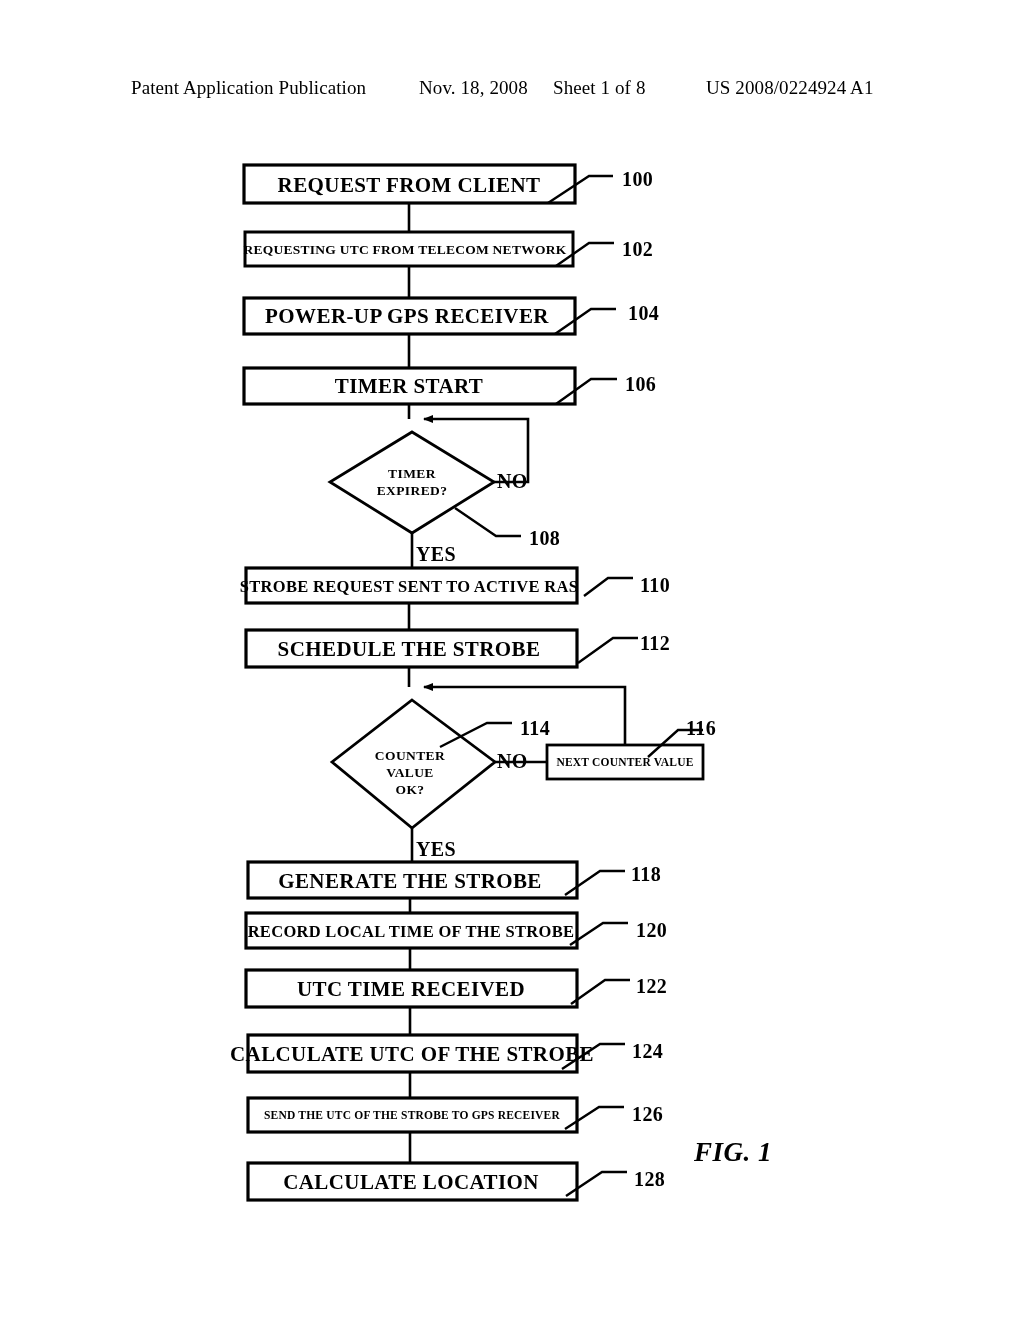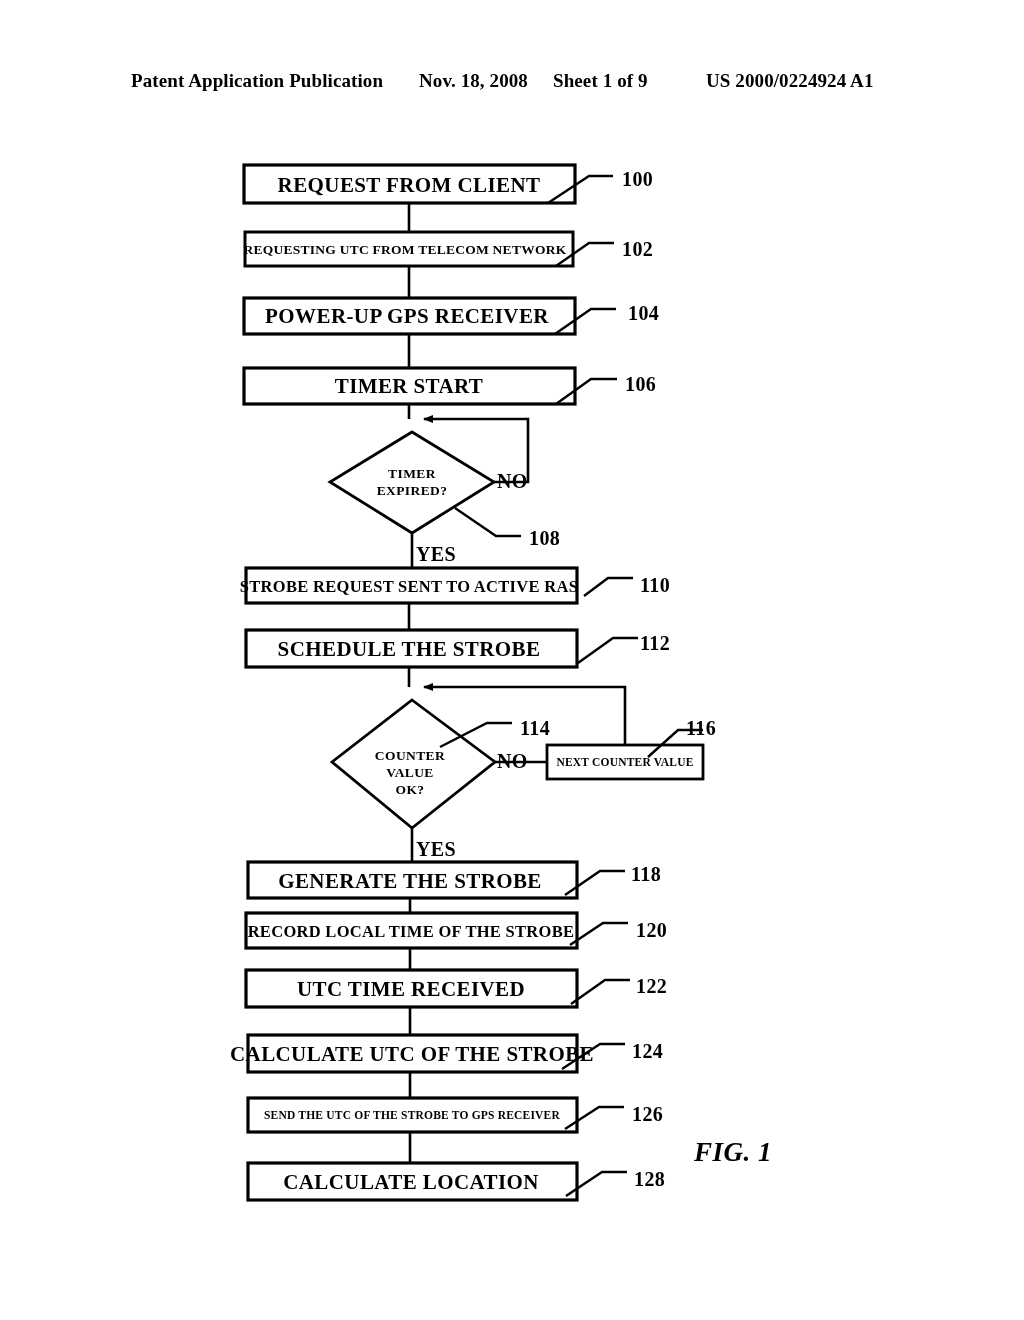--- a/index.html
+++ b/index.html
@@ -16,28 +16,28 @@
     overflow: hidden;
   }
   #page {
     position: absolute;
     left: 0; top: 0;
     width: 1024px;
     height: 1320px;
   }
   .header {
     position: absolute;
-    top: 70px;
+    top: 77px;
     left: 0;
     width: 1024px;
     height: 28px;
     display: flex;
     align-items: baseline;
     font-family: "Liberation Serif", serif;
-    font-weight: bold;
+    font-weight: normal;
     font-size: 19px;
     letter-spacing: 0.1px;
   }
   .hdr-left {
     position: absolute;
     left: 131px;
     white-space: nowrap;
   }
   .hdr-mid {
     position: absolute;
@@ -109,22 +109,22 @@
   }
 </style>
 </head>
 <body>
 
 <div id="page">
 
   <div class="header">
     <span class="hdr-left">Patent Application Publication</span>
     <span class="hdr-mid">Nov. 18, 2008</span>
-    <span class="hdr-sheet">Sheet 1 of 9</span>
-    <span class="hdr-right">US 2000/0224924 A1</span>
+    <span class="hdr-sheet">Sheet 1 of 8</span>
+    <span class="hdr-right">US 2008/0224924 A1</span>
   </div>
 
   <svg class="flow" viewBox="0 0 1024 1320">
     <defs>
       <marker id="arrowhead" markerWidth="10" markerHeight="8" refX="9" refY="4" orient="auto" markerUnits="userSpaceOnUse">
         <path d="M0,0 L10,4 L0,8 Z" fill="#000000"></path>
       </marker>
     </defs>
 
     <g>

